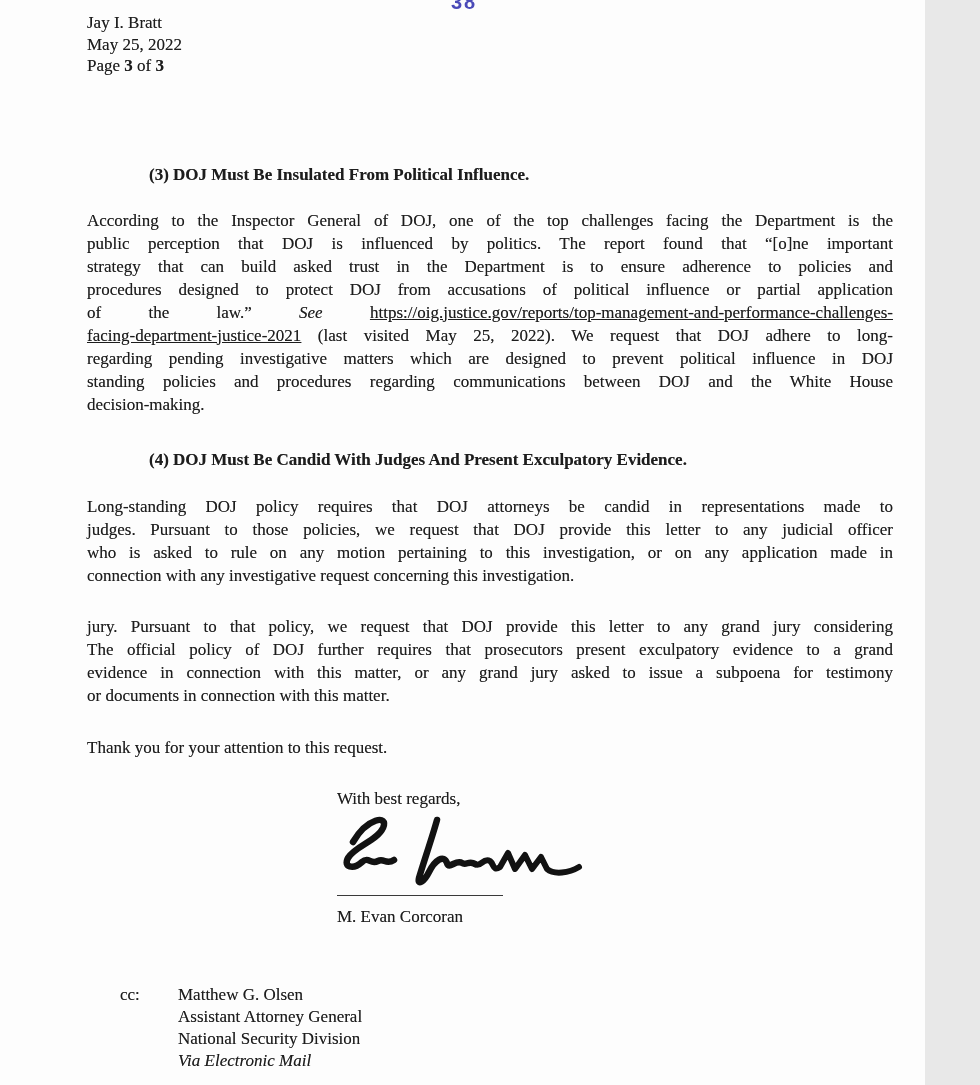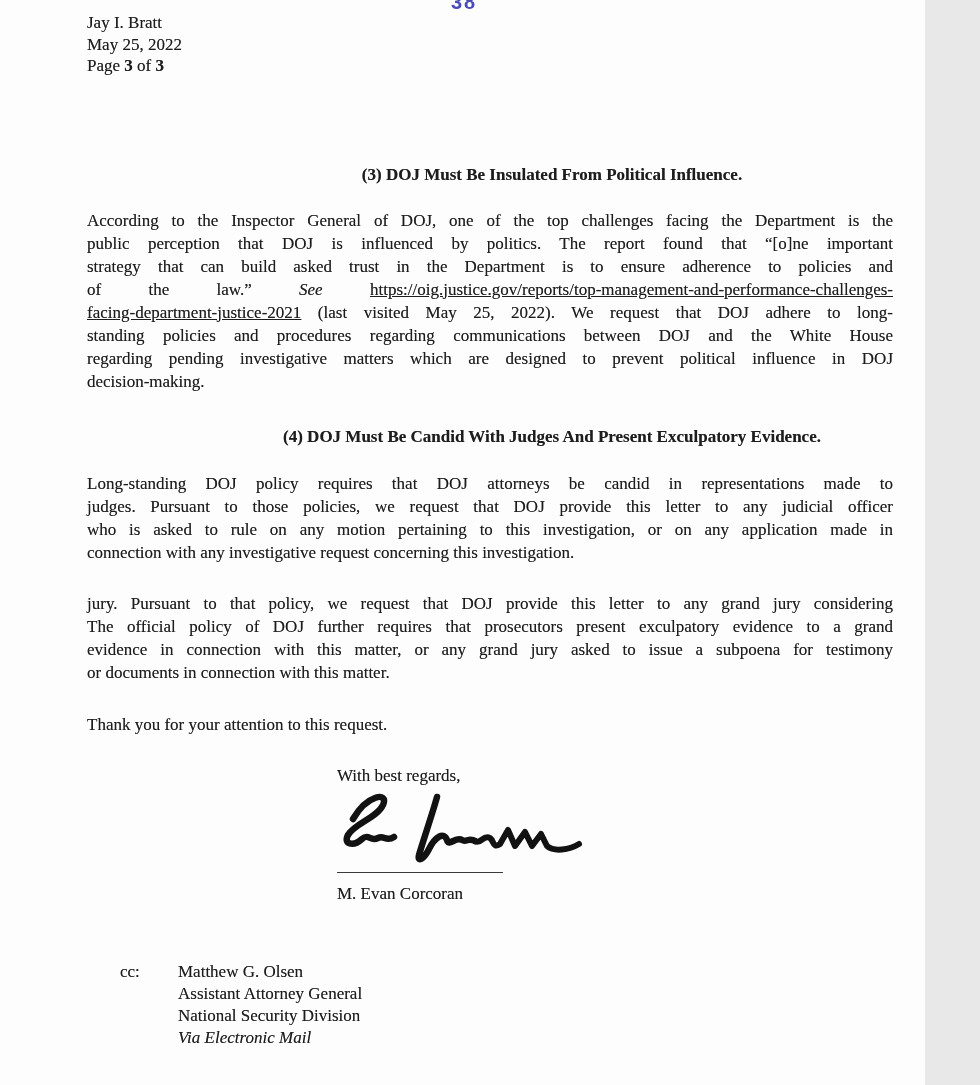--- a/index.html
+++ b/index.html
@@ -14,21 +14,21 @@
     text-shadow:0 0 .6px rgba(40,40,40,.55);
   }
   .stamp{
     position:absolute;top:-9px;left:451px;
     font-family:"Liberation Sans","DejaVu Sans",sans-serif;
     font-weight:700;font-size:20px;letter-spacing:2px;
     text-shadow:none;
   }
   .margin{margin-left:87px;width:806px;}
   .header{padding-top:12px;line-height:21.5px;}
-  .heading{font-weight:700;padding-left:62px;text-align:center;}
+  .heading{font-weight:700;padding-left:62px;}
   .h3x{margin-top:86px;}
   .h4x{margin-top:32px;}
   .para{margin-top:23px;}
   .para2{margin-top:24px;}
   .para3{margin-top:28px;}
   .thanks{margin-top:29px;}
   .tline{text-align:justify;text-align-last:justify;}
   .tline.last{text-align:justify;text-align-last:left;}
   .tline.left{text-align:left;text-align-last:left;}
   .i{font-style:italic;}
@@ -54,24 +54,25 @@
     <div>May 25, 2022</div>
     <div><span>Page </span><span class="b">3</span><span> of </span><span class="b">3</span></div>
   </div>
 
   <div class="margin heading h3x">(3) DOJ Must Be Insulated From Political Influence.</div>
 
   <div class="margin para">
       <div class="tline"><span>According to the Inspector General of DOJ, one of the top challenges facing the Department is the</span></div>
       <div class="tline"><span>public perception that DOJ is influenced by politics. The report found that “[o]ne important</span></div>
       <div class="tline"><span>strategy that can build asked trust in the Department is to ensure adherence to policies and</span></div>
+      <div class="tline"><span>procedures designed to protect DOJ from accusations of political influence or partial application</span></div>
       <div class="tline"><span>of the law.” </span><span class="i">See</span><span> </span><span class="u">https://oig.justice.gov/reports/top-management-and-performance-challenges-</span></div>
       <div class="tline"><span class="u">facing-department-justice-2021</span><span> (last visited May 25, 2022). We request that DOJ adhere to long-</span></div>
+      <div class="tline"><span>regarding pending investigative matters which are designed to prevent political influence in DOJ</span></div>
       <div class="tline"><span>standing policies and procedures regarding communications between DOJ and the White House</span></div>
-      <div class="tline"><span>regarding pending investigative matters which are designed to prevent political influence in DOJ</span></div>
       <div class="tline last"><span>decision-making.</span></div>
     </div>
 
   <div class="margin heading h4x">(4) DOJ Must Be Candid With Judges And Present Exculpatory Evidence.</div>
 
   <div class="margin para2">
       <div class="tline"><span>Long-standing DOJ policy requires that DOJ attorneys be candid in representations made to</span></div>
       <div class="tline"><span>judges. Pursuant to those policies, we request that DOJ provide this letter to any judicial officer</span></div>
       <div class="tline"><span>who is asked to rule on any motion pertaining to this investigation, or on any application made in</span></div>
       <div class="tline last"><span>connection with any investigative request concerning this investigation.</span></div>

